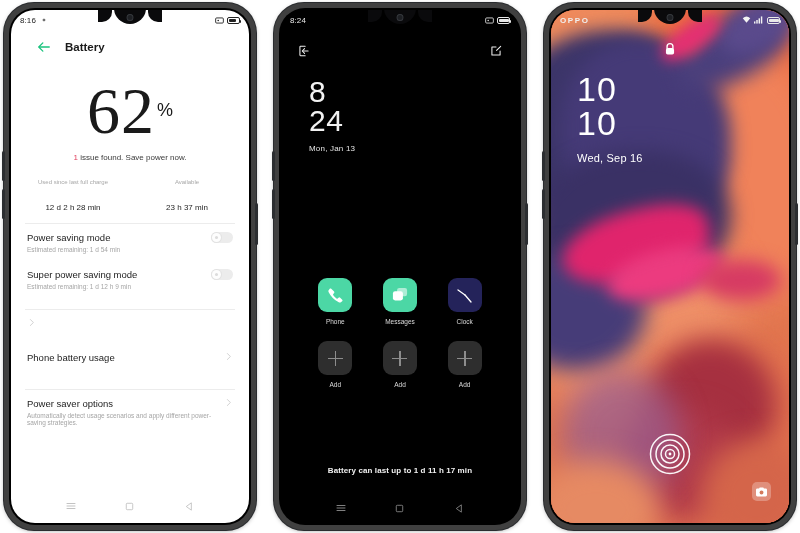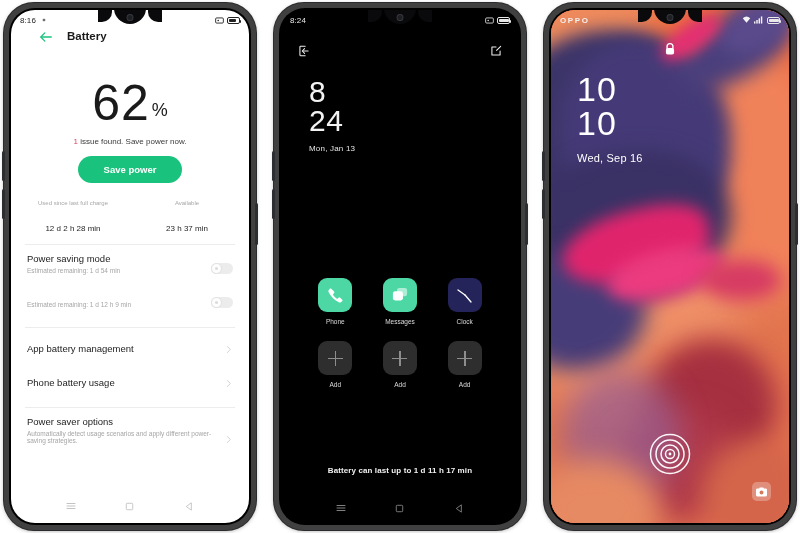--- a/index.html
+++ b/index.html
@@ -122,41 +122,41 @@
   .batt-dark .fill { position:absolute; left:1px; top:1px; bottom:1px; width:62%; background:#222; border-radius:1px; }
   .batt-light { border: 1px solid #e8e8e8; }
   .batt-light::after { background: #e8e8e8; }
   .batt-light .fill { position:absolute; left:1px; top:1px; bottom:1px; width:88%; background:#e8e8e8; border-radius:1px; }
 
   
   .p1 .screen { background: #ffffff; }
   .p1 .statusbar { color: #222; }
 
   .p1-topbar {
-    position: absolute; top: 20px; left: 0; right: 0;
+    position: absolute; top: 20px; left: 14px; right: 0;
     height: 34px;
-    display: flex; gap: 14px;
-    padding: 0 28px;
+    display: flex; align-items: center; gap: 14px;
+    padding: 0 12px;
   }
   .p1-back { width: 14px; height: 14px; flex: 0 0 auto; }
   .p1-title { font-size: 11.5px; font-weight: bold; color: #1b1b1b; }
 
   .p1-body { position: absolute; top: 54px; left: 0; right: 0; bottom: 36px; background:#fff; }
 
   .pct-wrap {
     display: flex; align-items: flex-start; justify-content: center;
     margin-top: 14px;
   }
   .pct-num {
-    font-size: 50px;
+    font-size: 66px;
     font-weight: 300;
     color: #1a1a1a;
     line-height: 1;
     letter-spacing: 1px;
-    font-family: Liberation Sans, sans-serif;
+    font-family: Liberation Serif, serif;
   }
   .pct-sym { font-size: 18px; color: #1a1a1a; margin-top: 22px; margin-left: 2px; font-weight: 400; }
 
   .issue-line {
     text-align: center;
     font-size: 8px;
     color: #3a3a3a;
     margin-top: 9px;
   }
   .issue-line .cnt { color: #e0415e; }
@@ -189,21 +189,21 @@
   }
   .stat .val {
     font-size: 8px;
     color: #1f1f1f;
     margin-top: 7px;
   }
 
   .p1-divider { height:1px; background:#ececec; margin: 11px 14px 0; }
 
   .row {
-    display: flex; align-items: flex-end;
+    display: flex; align-items: flex-start;
     padding: 8px 16px;
     min-height: 34px;
   }
   .row .rtext { flex: 1; }
   .row .rtitle { font-size: 9.5px; color: #1c1c1c; }
   .row .rsub { font-size: 6.5px; color: #a5a5a5; margin-top: 3px; }
 
   .toggle {
     width: 22px; height: 11px;
     border-radius: 6px;
@@ -396,23 +396,20 @@
           <div class="pct-wrap">
             <span class="pct-num">62</span>
             <span class="pct-sym">%</span>
           </div>
 
           <div class="issue-line">
             <span class="cnt">1</span>
             <span>issue found. Save power now.</span>
           </div>
 
-          <div class="savepower-wrap">
-            <button class="savepower">Save power</button>
-          </div>
 
           <div class="stats">
             <div class="stat">
               <div class="lbl">Used since last full charge</div>
               <div class="val">12 d 2 h 28 min</div>
             </div>
             <div class="stat">
               <div class="lbl">Available</div>
               <div class="val">23 h 37 min</div>
             </div>
@@ -425,33 +422,31 @@
               <div class="rtitle">Power saving mode</div>
               <div class="rsub">Estimated remaining:  1 d 54 min</div>
             </div>
             <div class="toggle">
                 <span class="knob"></span>
               </div>
           </div>
 
           <div class="row">
             <div class="rtext">
+              <div class="rtitle">Super power saving mode</div>
               <div class="rsub">Estimated remaining:  1 d 12 h 9 min</div>
             </div>
             <div class="toggle">
                 <span class="knob"></span>
               </div>
           </div>
 
           <div class="p1-divider"></div>
 
           <div class="row">
-            <div class="rtext">
-              <div class="rtitle">App battery management</div>
-            </div>
             <span class="chev ic">
               <svg width="9" height="9" viewBox="0 0 24 24" fill="none" stroke="#c8c8c8" stroke-width="2.2" stroke-linecap="round" stroke-linejoin="round">
                   <polyline points="9,4 17,12 9,20"></polyline>
                 </svg>
             </span>
           </div>
 
           <div class="row">
             <div class="rtext">
               <div class="rtitle">Phone battery usage</div>

